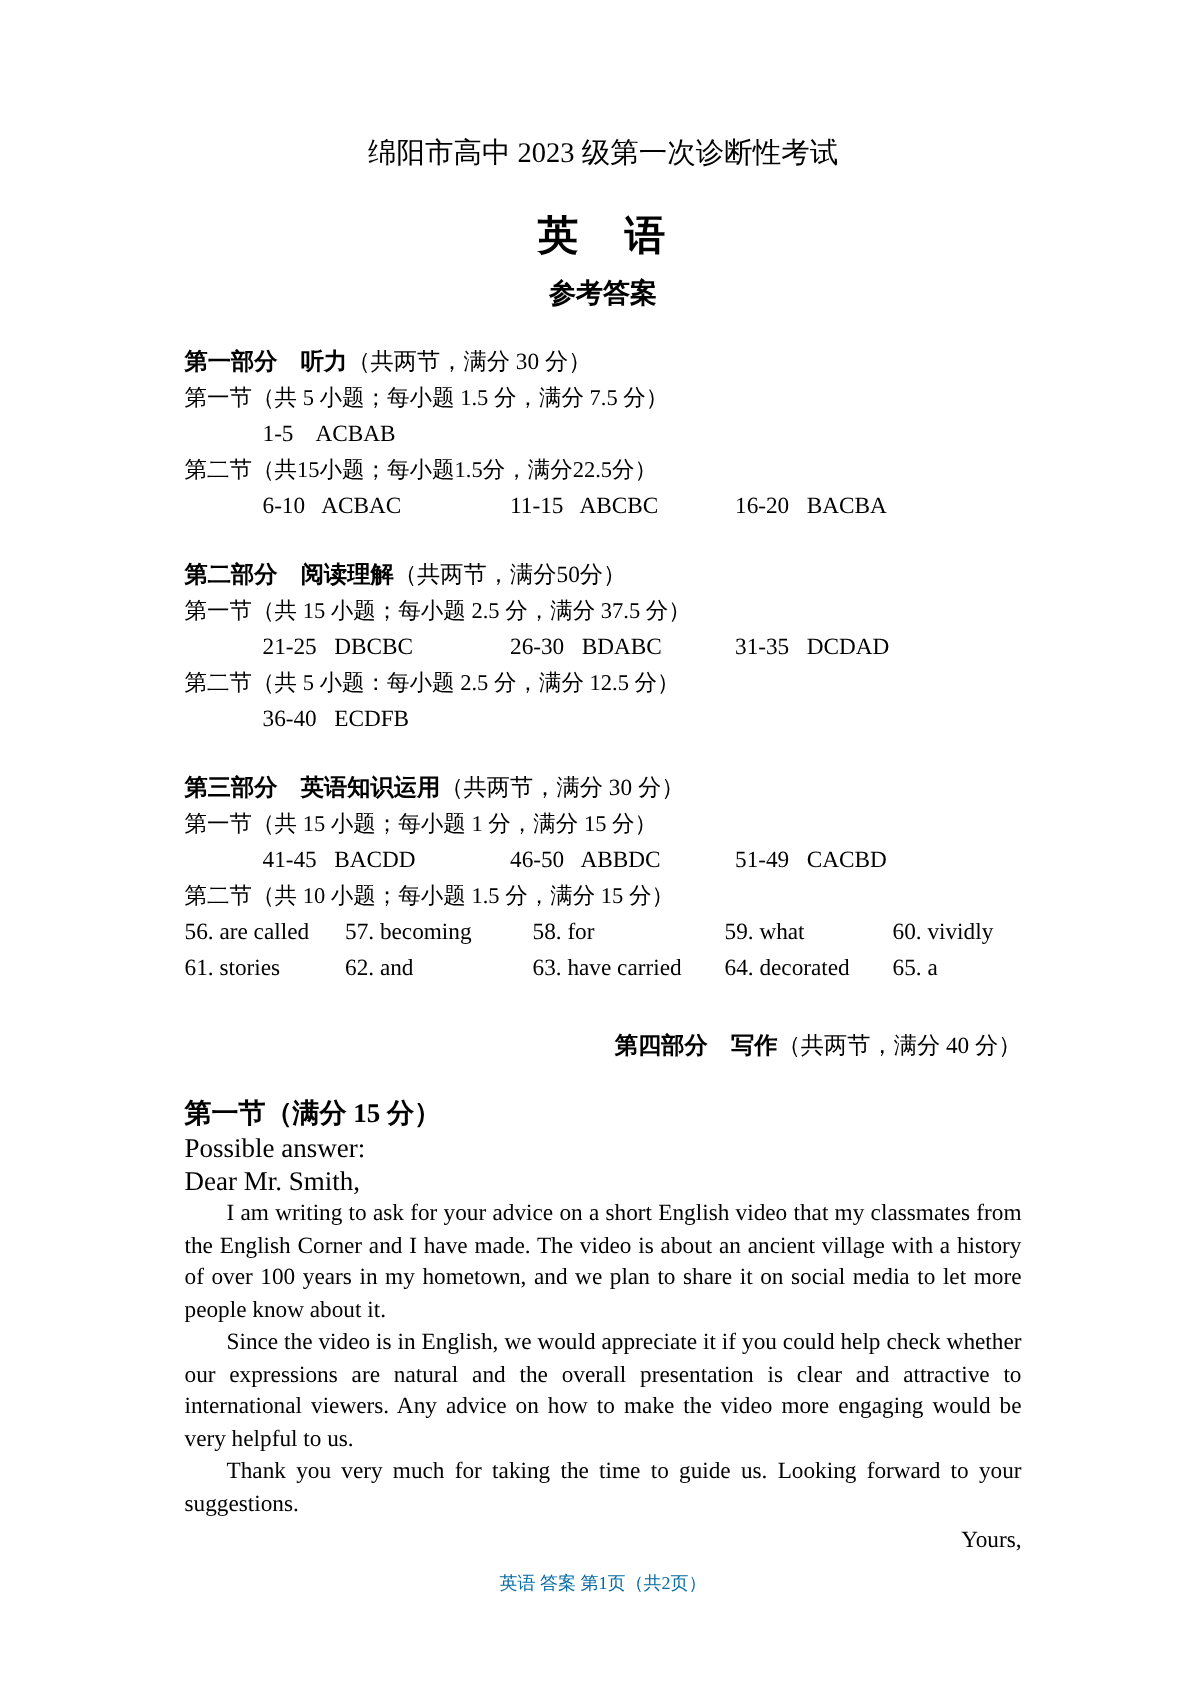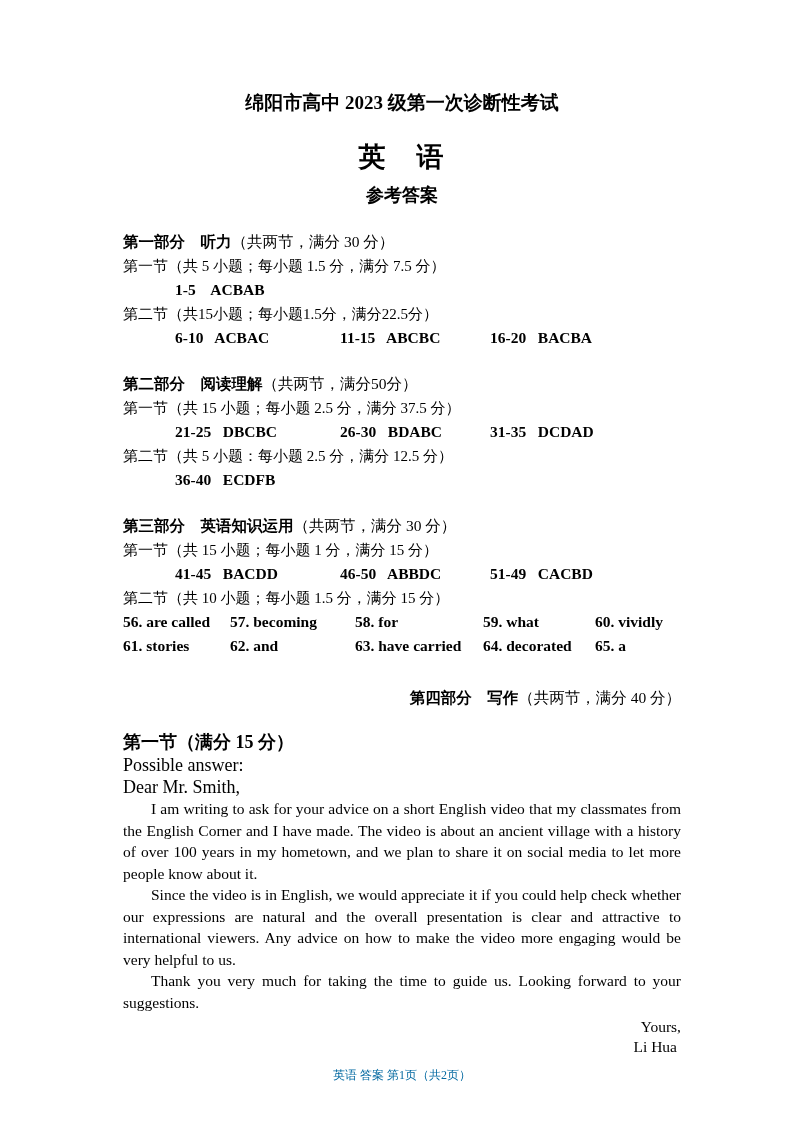--- a/index.html
+++ b/index.html
@@ -14,21 +14,21 @@
   }
   .page {
     position: relative;
     width: 793px;
     height: 1122px;
     padding: 90px 112px 0 123px;
   }
   .title {
     text-align: center;
     font-size: 19px;
-    font-weight: bold;
+    font-weight: normal;
     line-height: 26px;
     margin-bottom: 22px;
   }
   .subject {
     text-align: center;
     font-size: 27px;
     font-weight: bold;
     line-height: 38px;
     letter-spacing: 2px;
     margin-bottom: 6px;
@@ -46,21 +46,20 @@
   }
   .part-heading .bold { font-weight: bold; }
   .line {
     font-size: 15px;
     line-height: 24px;
   }
   .ans-row {
     display: flex;
     font-size: 15.5px;
     line-height: 24px;
-    font-weight: bold;
   }
   .ans-row.indent { padding-left: 52px; }
   .cell { white-space: pre; }
   .c3-1 { width: 165px; }
   .c3-2 { width: 150px; }
   .c5-1 { width: 107px; }
   .c5-2 { width: 125px; }
   .c5-3 { width: 128px; }
   .c5-4 { width: 112px; }
   .part4-heading { margin-top: 28px; text-align: right; }
@@ -162,18 +161,17 @@
   </div>
   <div class="sec-bold">第一节（满分 15 分）</div>
   <div class="essay-label">Possible answer:</div>
   <div class="salutation">Dear Mr. Smith,</div>
   <div class="essay-para">I am writing to ask for your advice on a short English video that my classmates from the English Corner and I have made. The video is about an ancient village with a history of over 100 years in my hometown, and we plan to share it on social media to let more people know about it.</div>
   <div class="essay-para">Since the video is in English, we would appreciate it if you could help check whether our expressions are natural and the overall presentation is clear and attractive to international viewers. Any advice on how to make the video more engaging would be very helpful to us.</div>
   <div class="essay-para">Thank you very much for taking the time to guide us. Looking forward to your suggestions.</div>
 
   <div class="closing-block">
     <div>Yours,</div>
-    <div class="sig-line">Li Hua</div>
   </div>
 
   <div class="page-footer">英语 答案 第1页（共2页）</div>
 
 </div>
 
 </body></html>

